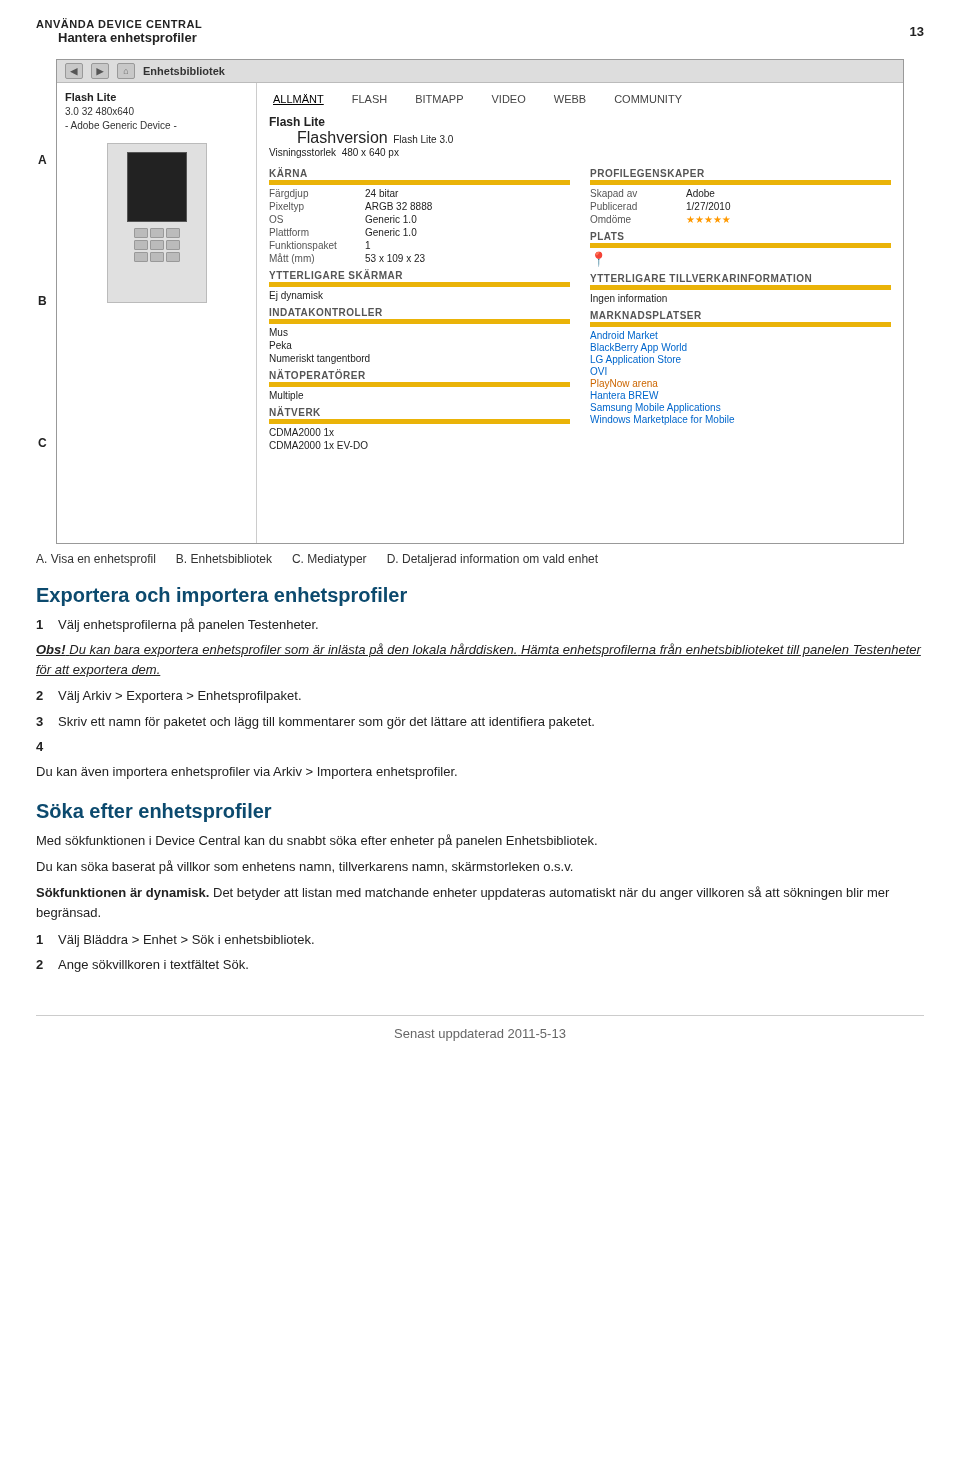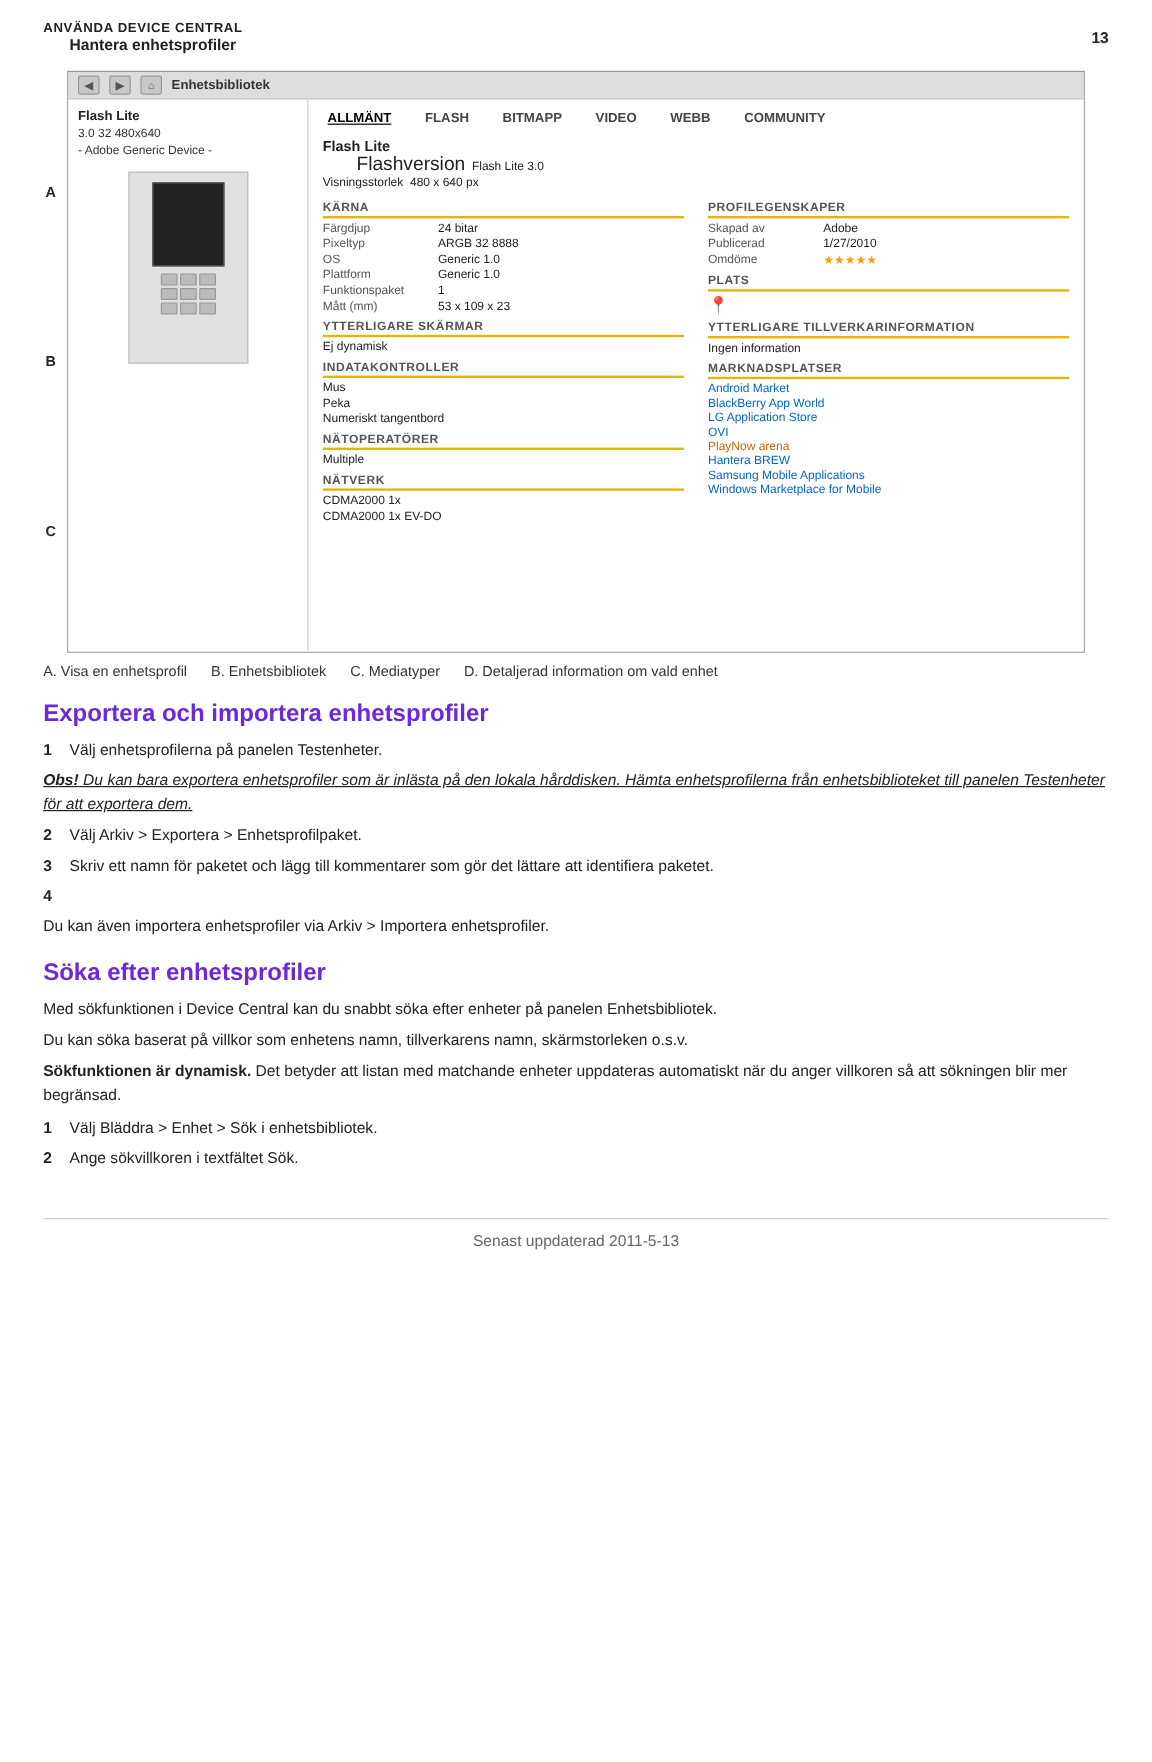--- a/index.html
+++ b/index.html
@@ -142,21 +142,21 @@
       padding: 8px 12px;
       font-size: 10px;
     }
 
     
     .details-tabs {
       display: flex;
       gap: 20px;
       margin-bottom: 8px;
       font-size: 11px;
-      font-weight: bold;
+      font-weight: normal;
       color: #444;
     }
     .details-tab {
       padding: 2px 4px;
       cursor: pointer;
     }
     .details-tab.active {
       color: #000;
       text-decoration: underline;
     }
@@ -167,21 +167,21 @@
     }
     .detail-col {
       flex: 1;
     }
     .flash-title { font-weight: bold; font-size: 12px; }
 
     .section-header {
       font-size: 10px;
       font-weight: bold;
       color: #555;
-      border-bottom: 2px solid #eab308;
+      border-bottom: 5px solid #eab308;
       margin: 6px 0 3px 0;
       padding-bottom: 1px;
       letter-spacing: 0.05em;
     }
 
     .detail-row {
       display: flex;
       gap: 6px;
       margin-bottom: 2px;
       font-size: 10px;
@@ -217,21 +217,21 @@
       gap: 20px;
       font-size: 12px;
       color: #333;
       margin: 4px 0 14px 0;
     }
 
     
     .section-title {
       font-size: 20px;
       font-weight: bold;
-      color: #6d28d9;
+      color: #0c4a6e;
       margin: 18px 0 8px 0;
     }
     .body-text {
       font-size: 13px;
       color: #222;
       line-height: 1.55;
       margin-bottom: 6px;
     }
     .body-text.italic {
       font-style: italic;

